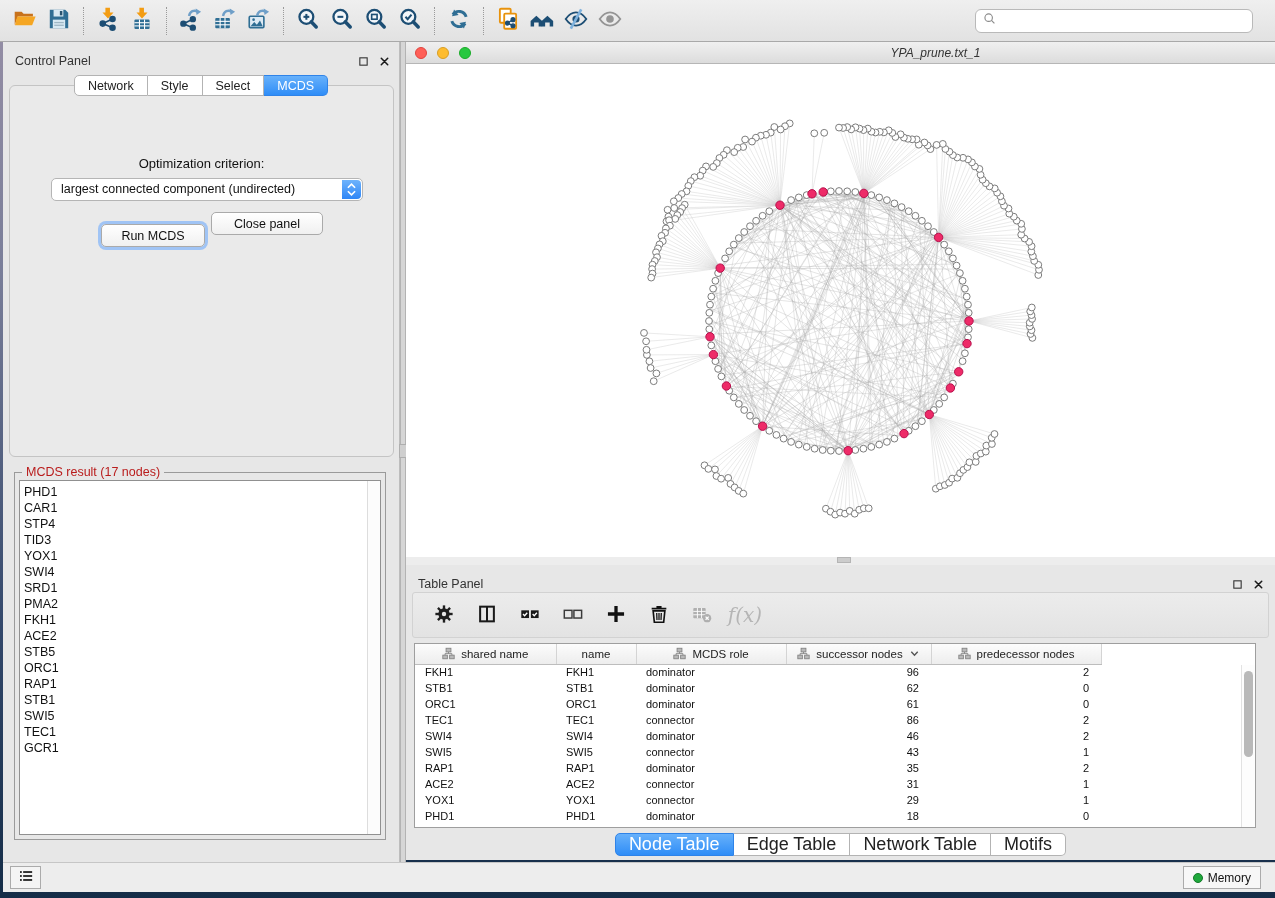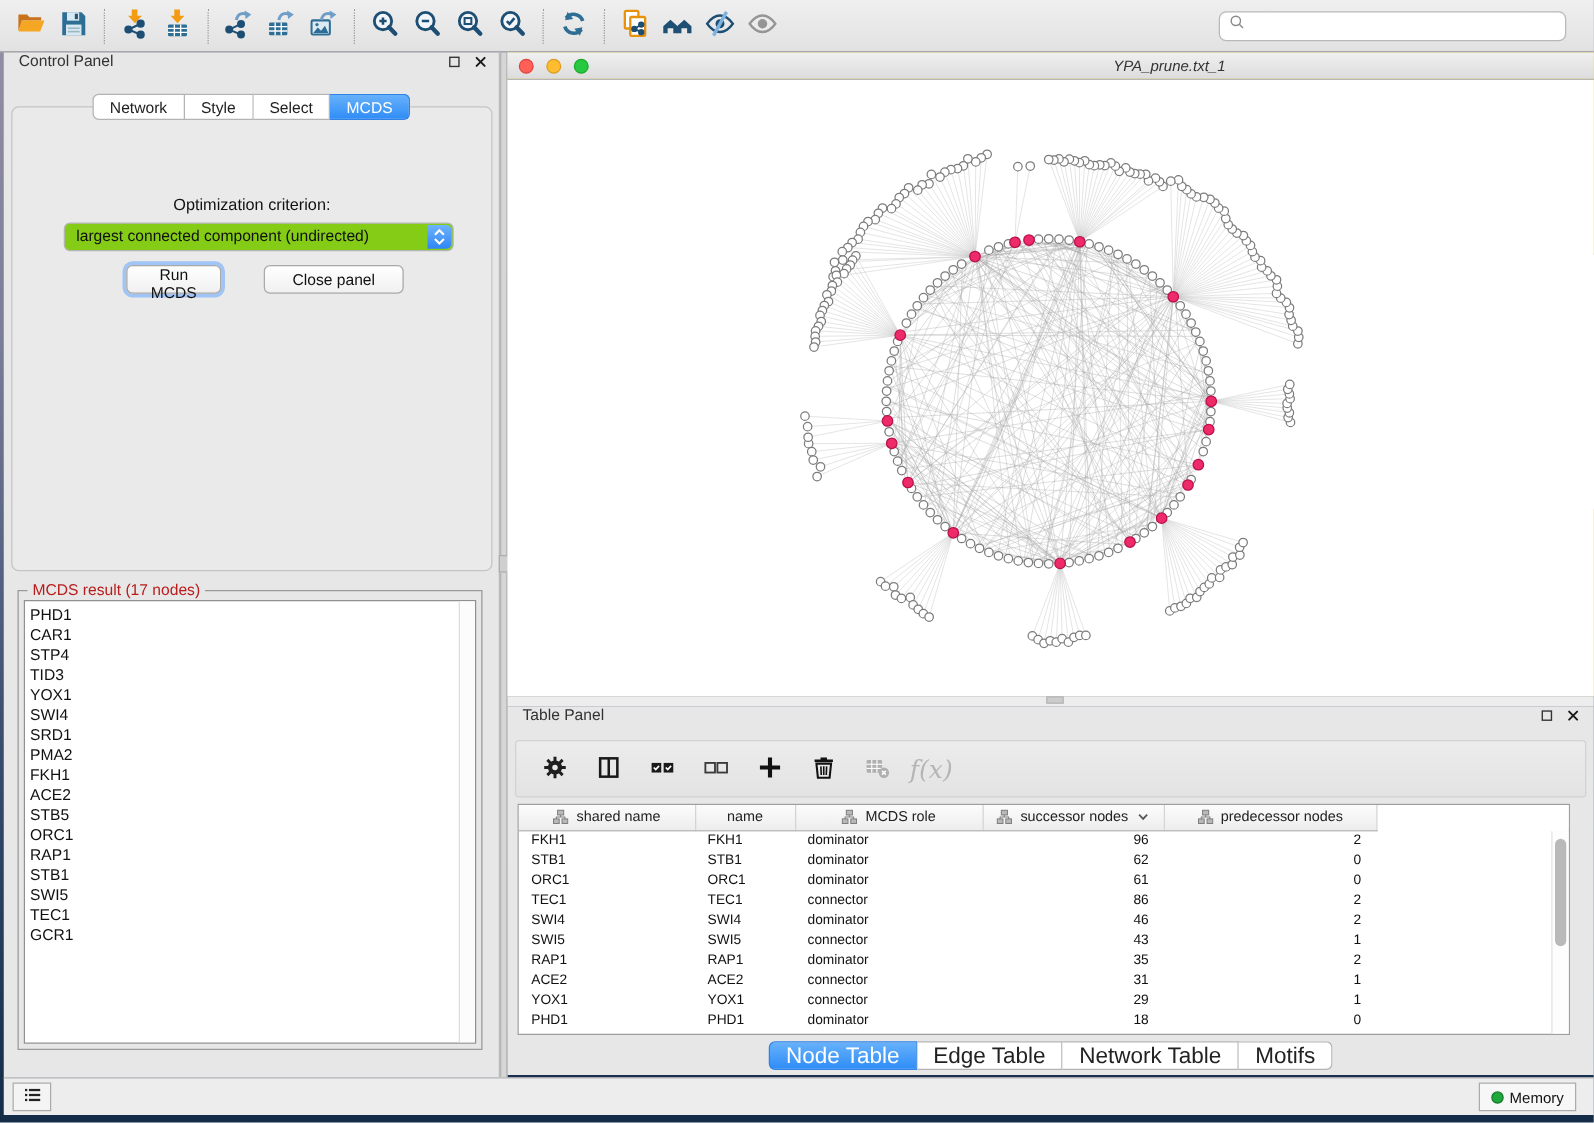--- a/index.html
+++ b/index.html
@@ -16,42 +16,42 @@
   .tbtn svg { width:26px; height:26px; }
   .tbtn.disabled { opacity:.9; }
   .tsep { width:1px; height:28px; border-left:1px dotted #9a9a9a; margin:0 7px; }
   #toolbar-search { margin-left:auto; margin-right:22px; width:278px; height:24px;
     background:#fff; border:1px solid #b9b9b9; border-radius:6px; display:flex; align-items:center; }
   #toolbar-search svg { width:16px; height:16px; margin:0 4px 0 6px; }
   #toolbar-search input { border:none; outline:none; flex:1; height:20px; font-size:12px; background:transparent; }
   
   #control-panel { left:3px; top:42px; width:397px; height:820px; background:#e7e7e7;
     border-right:1px solid #bdbdbd; font-size:12px; color:#222; }
-  .panel-titlebar { position:absolute; left:0; top:0; right:0; height:26px; display:flex; align-items:flex-start; }
+  .panel-titlebar { position:absolute; left:0; top:0; right:0; height:26px; display:flex; align-items:flex-end; }
   .panel-titlebar .ttl { margin-left:12px; font-size:12.5px; color:#333; }
   .win-ctrl { width:14px; height:14px; display:inline-flex; align-items:center; justify-content:center; cursor:pointer; }
   .win-ctrl svg { width:11px; height:11px; }
   #cp-tabs { position:absolute; left:0; top:33px; width:100%; display:flex; justify-content:center; z-index:3; }
   .seg button { height:21px; padding:0 13px; font-size:12.5px; background:#fff; border:1px solid #b3b3b3;
     border-left:none; cursor:pointer; color:#222; }
   .seg button:first-child { border-left:1px solid #b3b3b3; border-radius:5px 0 0 5px; }
   .seg button:last-child { border-radius:0 5px 5px 0; }
   .seg button.active { background:linear-gradient(#67b1fb,#2f8df7); border-color:#2f83e8; color:#fff; }
   #cp-content { position:absolute; left:6px; top:43px; width:385px; height:372px;
     background:#eaeaea; border:1px solid #c4c4c4; border-radius:6px; }
   #opt-label { position:absolute; left:0; top:70px; width:100%; text-align:center; font-size:13px; color:#111; }
-  #criterion-select { position:absolute; left:41px; top:92px; width:312px; height:23px; background:#84cc16;
+  #criterion-select { position:absolute; left:41px; top:92px; width:312px; height:23px; background:#ffffff;
     border:1px solid #b5b5b5; border-radius:5px; font-size:12.5px; line-height:21px; padding-left:9px;
     color:#111; cursor:pointer; }
   #criterion-stepper { position:absolute; right:1px; top:1px; width:19px; height:19px; border-radius:0 4px 4px 0;
     background:linear-gradient(#6eb3fc,#2f86f6); display:flex; flex-direction:column; align-items:center; justify-content:center; gap:1px; }
   #criterion-stepper svg { width:9px; height:6px; }
   .cp-btn { position:absolute; top:126px; height:23px; background:linear-gradient(#ffffff,#f0f0f0);
     border:1px solid #aaa; border-radius:5px; font-size:12.5px; color:#111; cursor:pointer; padding:0 14px; }
-  #run-mcds-btn { left:91px; width:76px; box-shadow:0 0 0 3px rgba(120,175,250,.65); }
+  #run-mcds-btn { left:91px; width:104px; box-shadow:0 0 0 3px rgba(120,175,250,.65);margin-top:12px; }
   #close-panel-btn { left:201px; width:112px; }
   #mcds-group { position:absolute; left:11px; top:430px; width:372px; height:368px;
     border:1px solid #9a9a9a; }
   #mcds-group-title { position:absolute; left:7px; top:-8px; background:#e7e7e7; padding:0 4px; font-size:12.5px; color:#b91c1c; }
   #mcds-list { position:absolute; left:4px; top:7px; right:4px; bottom:4px; background:#fff;
     border:1px solid #909090; overflow:hidden; }
   #mcds-list ul { list-style:none; padding:3px 0 0 4px; }
   #mcds-list li { height:16px; line-height:16px; font-size:12.5px; color:#111; }
   #mcds-scroll { position:absolute; right:0; top:0; bottom:0; width:13px; background:#fcfcfc; border-left:1px solid #ddd; }
   

